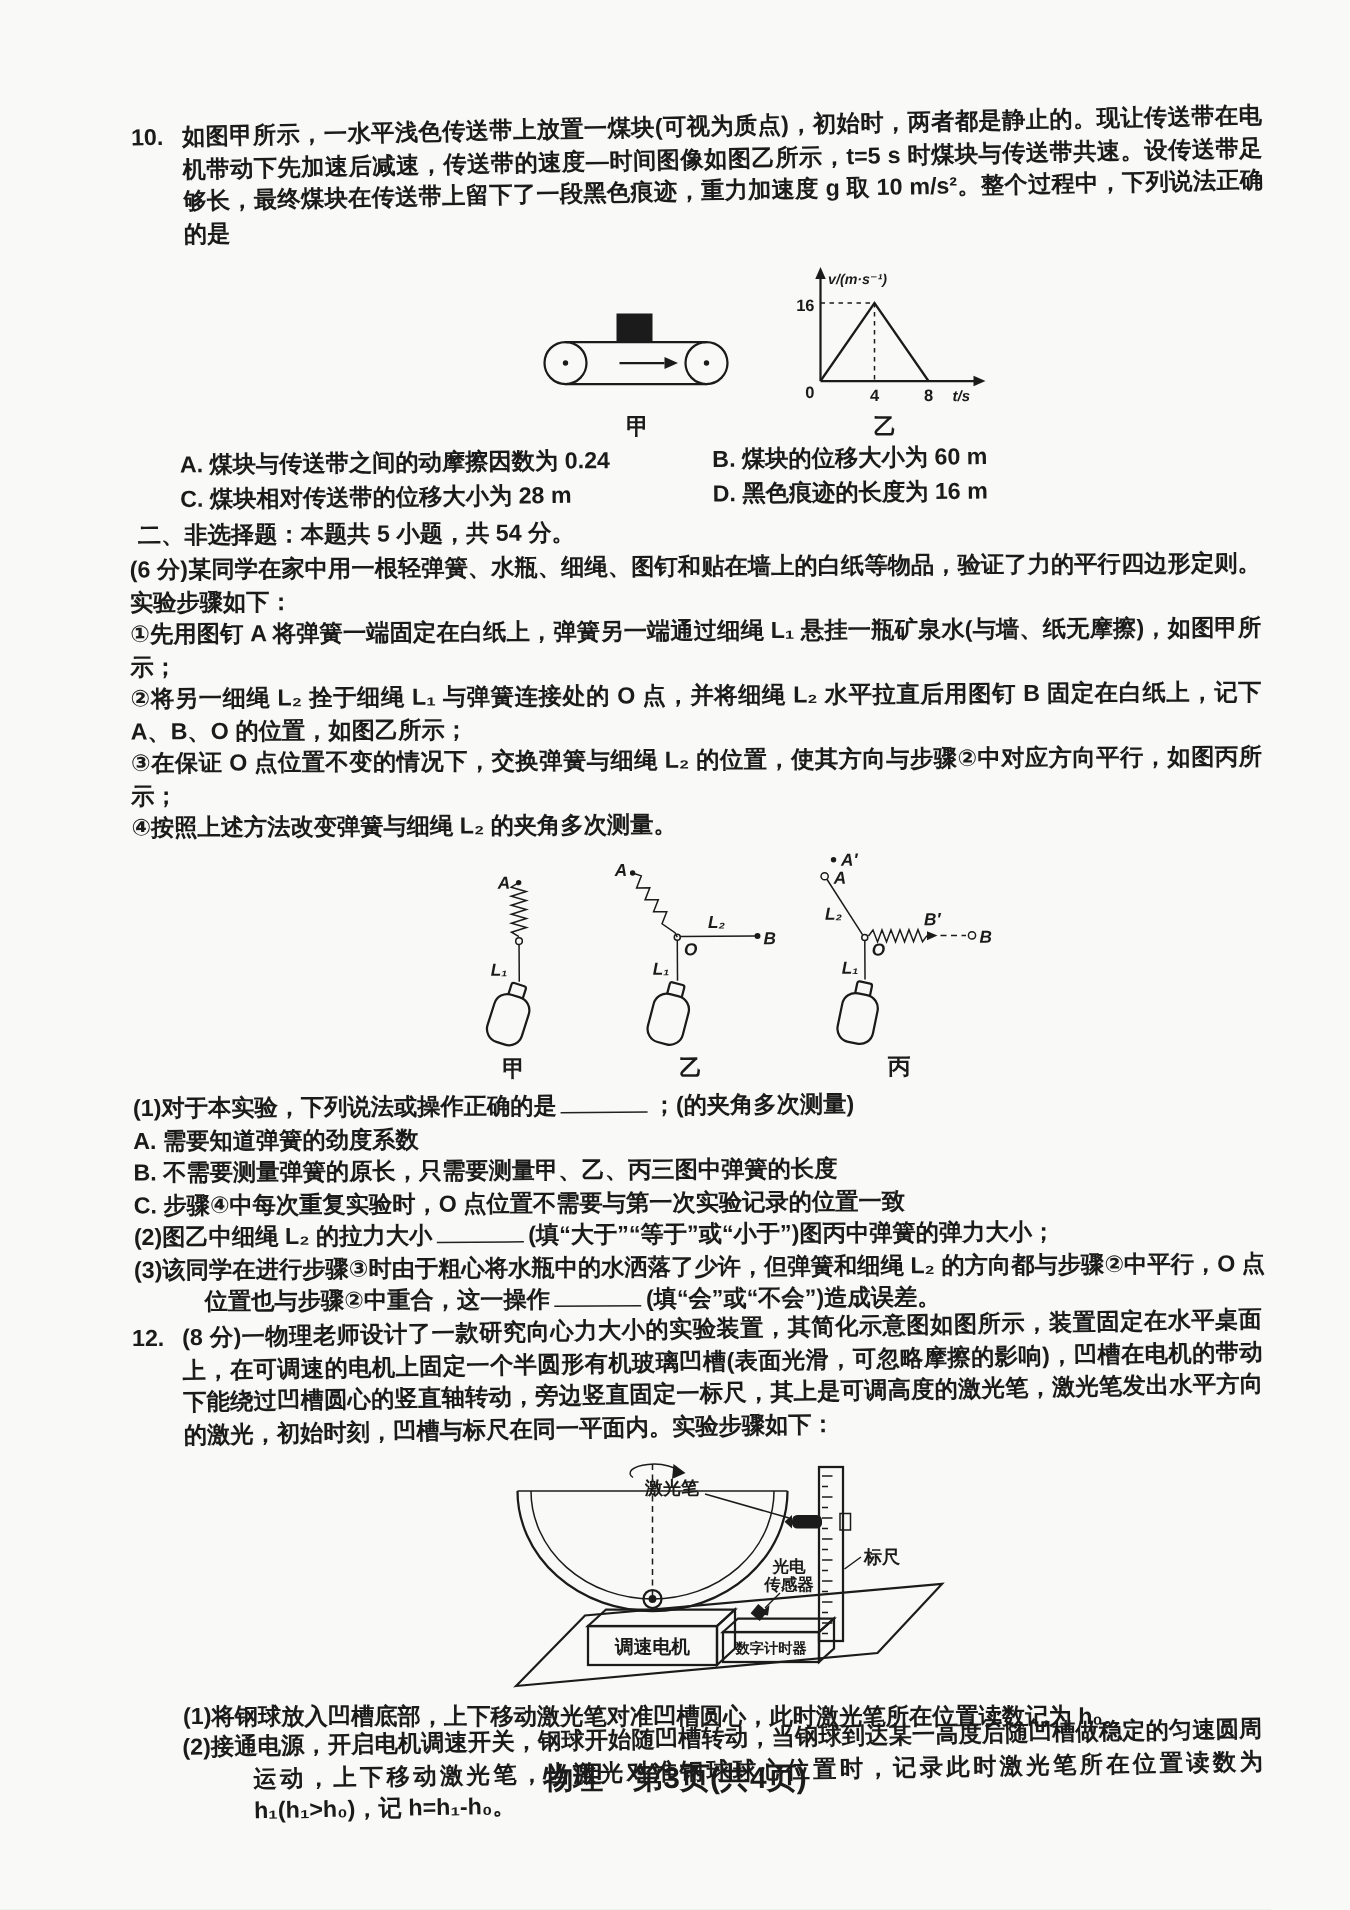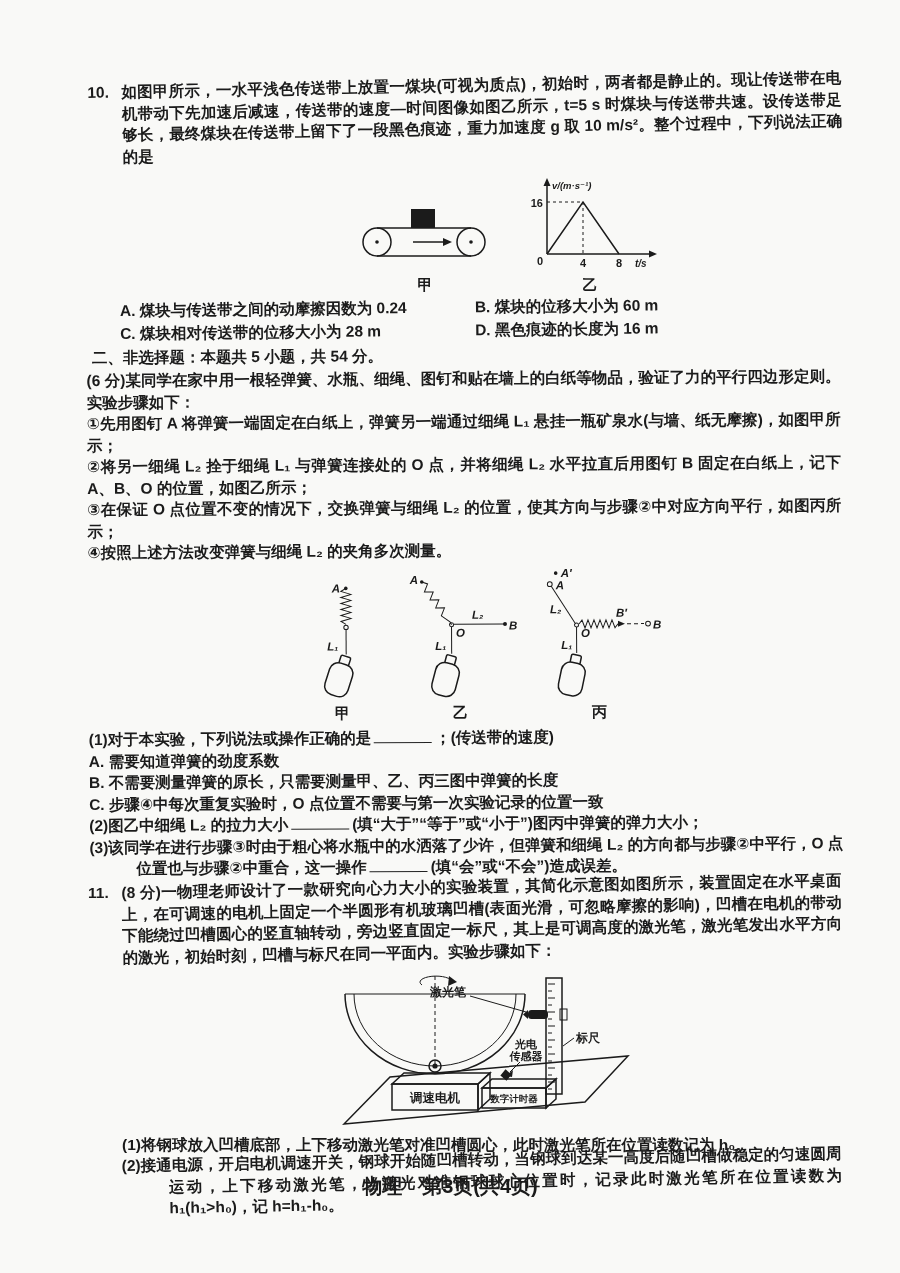--- a/index.html
+++ b/index.html
@@ -165,31 +165,31 @@
               <text x="18" y="46" font-size="11.5" font-style="italic">L₂</text>
               <text x="49" y="70" font-size="11.5" font-style="italic">O</text>
               <text x="84" y="50" font-size="11.5" font-style="italic">B′</text>
               <text x="121" y="62" font-size="11.5" font-style="italic">B</text>
               <text x="29" y="82" font-size="11.5" font-style="italic">L₁</text>
             </svg>
             <figcaption>丙</figcaption>
           </figure>
         </div>
 
-        <p class="sub"><span>(1)对于本实验，下列说法或操作正确的是</span><span class="blank"></span><span>；(传送带的速度)</span></p>
+        <p class="sub"><span>(1)对于本实验，下列说法或操作正确的是</span><span class="blank"></span><span>；(的夹角多次测量)</span></p>
         <p class="sub-opt">A. 需要知道弹簧的劲度系数</p>
         <p class="sub-opt">B. 不需要测量弹簧的原长，只需要测量甲、乙、丙三图中弹簧的长度</p>
         <p class="sub-opt">C. 步骤④中每次重复实验时，O 点位置不需要与第一次实验记录的位置一致</p>
         <p class="sub"><span>(2)图乙中细绳 L₂ 的拉力大小</span><span class="blank"></span><span>(填“大于”“等于”或“小于”)图丙中弹簧的弹力大小；</span></p>
         <p class="sub hang"><span>(3)该同学在进行步骤③时由于粗心将水瓶中的水洒落了少许，但弹簧和细绳 L₂ 的方向都与步骤②中平行，O 点位置也与步骤②中重合，这一操作</span><span class="blank"></span><span>(填“会”或“不会”)造成误差。</span></p>
       </div>
     </section>
 
     <section class="q">
-      <div class="q-num">11.</div>
+      <div class="q-num">12.</div>
       <div class="q-body">
         <p class="tilt-c">(8 分)一物理老师设计了一款研究向心力大小的实验装置，其简化示意图如图所示，装置固定在水平桌面上，在可调速的电机上固定一个半圆形有机玻璃凹槽(表面光滑，可忽略摩擦的影响)，凹槽在电机的带动下能绕过凹槽圆心的竖直轴转动，旁边竖直固定一标尺，其上是可调高度的激光笔，激光笔发出水平方向的激光，初始时刻，凹槽与标尺在同一平面内。实验步骤如下：</p>
 
         <div class="fig-row fig-q12">
           <svg width="340" height="160" viewBox="0 0 340 160">
 
             <polygon class="ink" points="14,152 255,130 298,84 60,105"></polygon>
 
             <g>
               <path class="ink" stroke-width="1.8" d="M15,22 A90,80 0 0 0 195,22"></path>

